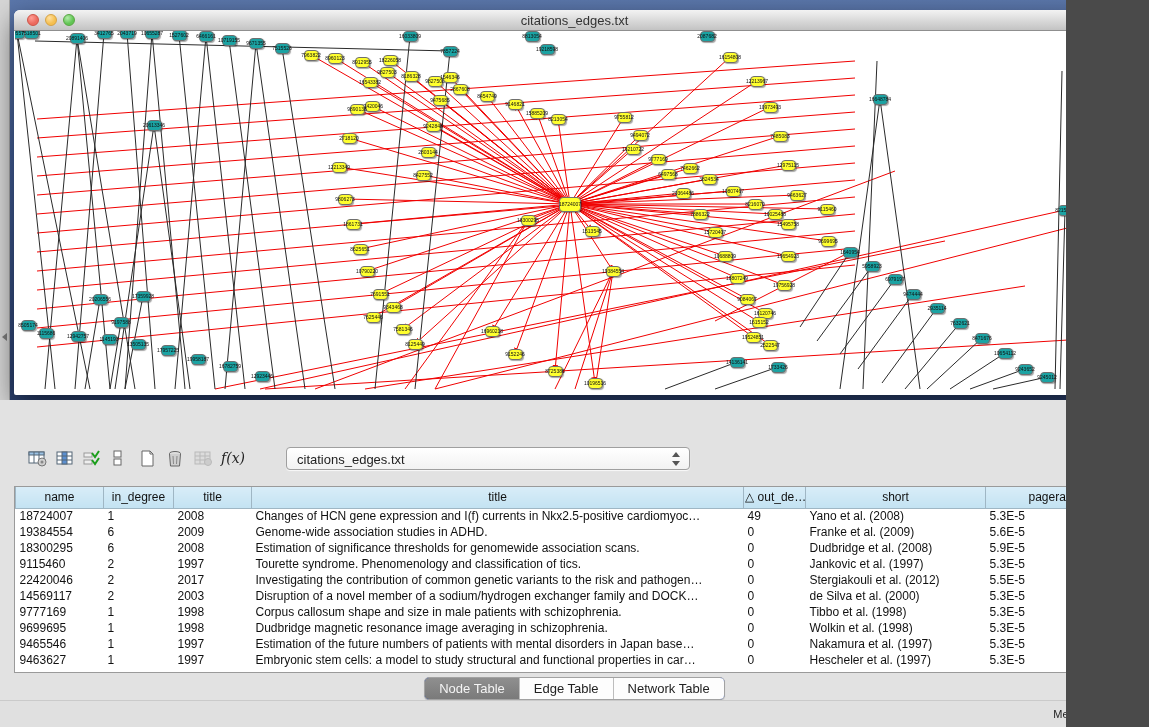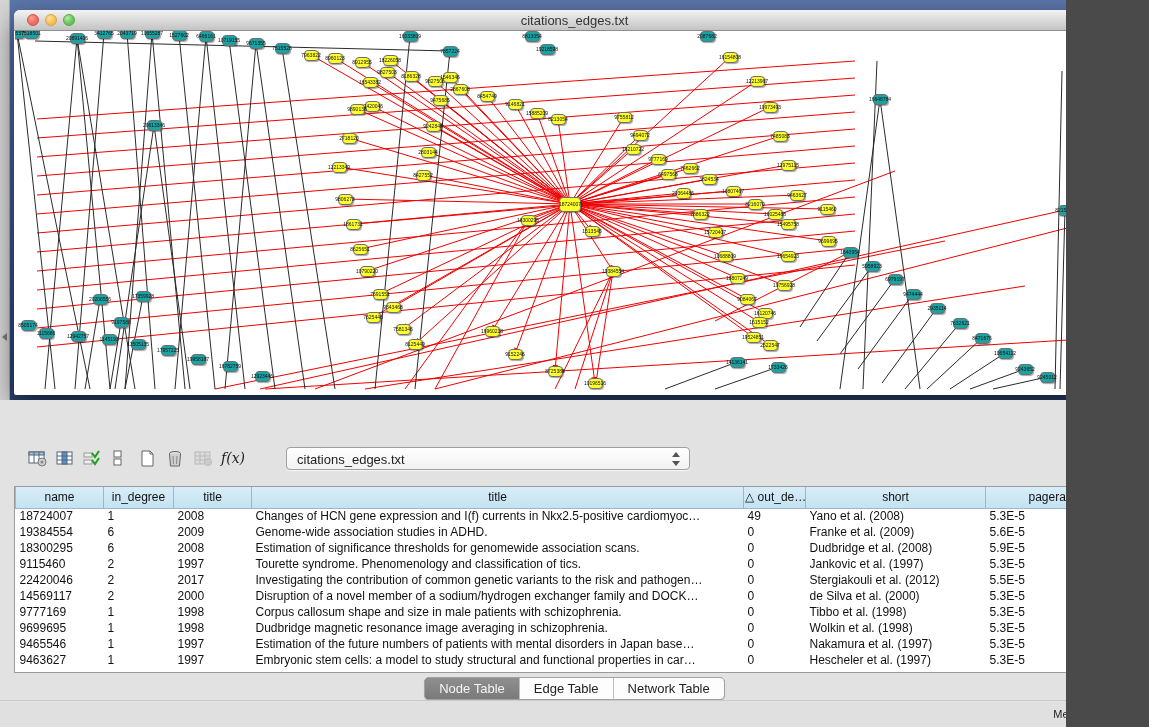--- a/index.html
+++ b/index.html
@@ -762,21 +762,21 @@
               <td class="c1">2</td>
               <td class="c2">2017</td>
               <td class="c3">Investigating the contribution of common genetic variants to the risk and pathogen…</td>
               <td class="c4">0</td>
               <td class="c5 center">Stergiakouli et al. (2012)</td>
               <td class="c6">5.5E-5</td>
             </tr>
             <tr>
               <td class="c0">14569117</td>
               <td class="c1">2</td>
-              <td class="c2">2000</td>
+              <td class="c2">2003</td>
               <td class="c3">Disruption of a novel member of a sodium/hydrogen exchanger family and DOCK…</td>
               <td class="c4">0</td>
               <td class="c5 center">de Silva et al. (2000)</td>
               <td class="c6">5.3E-5</td>
             </tr>
             <tr>
               <td class="c0">9777169</td>
               <td class="c1">1</td>
               <td class="c2">1998</td>
               <td class="c3">Corpus callosum shape and size in male patients with schizophrenia.</td>

